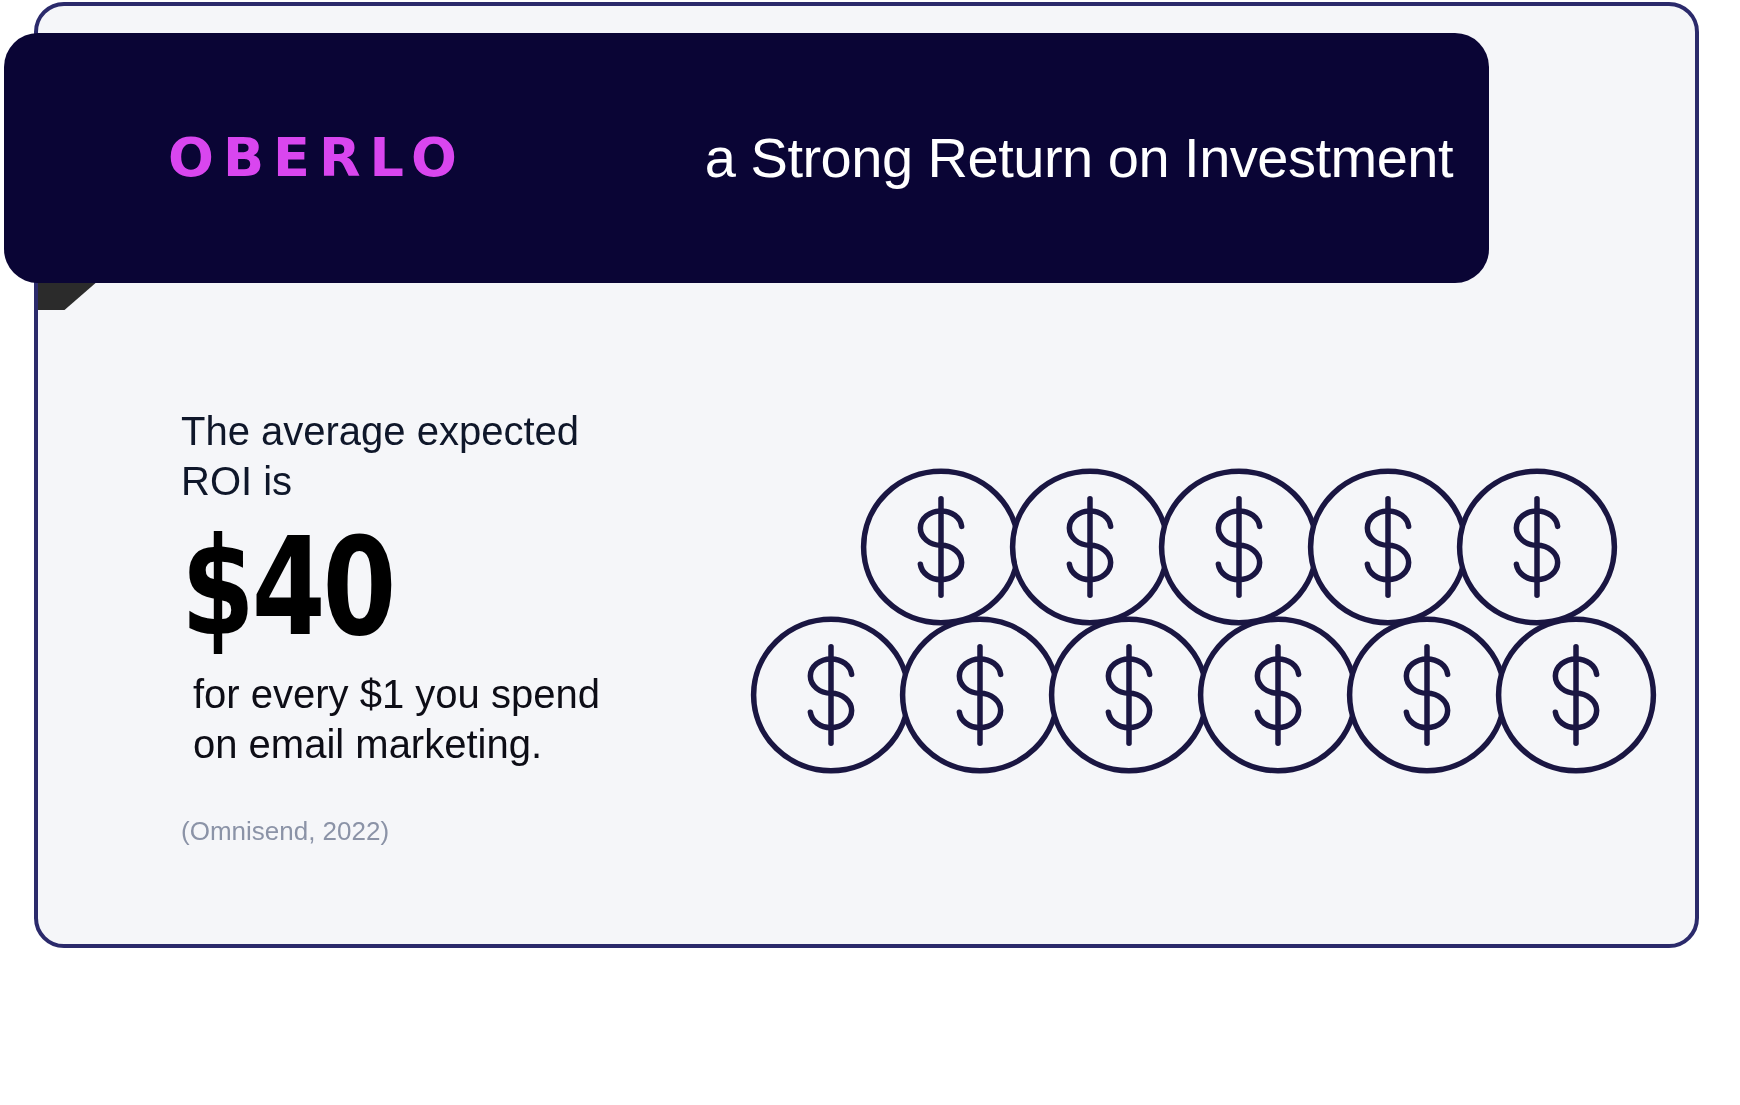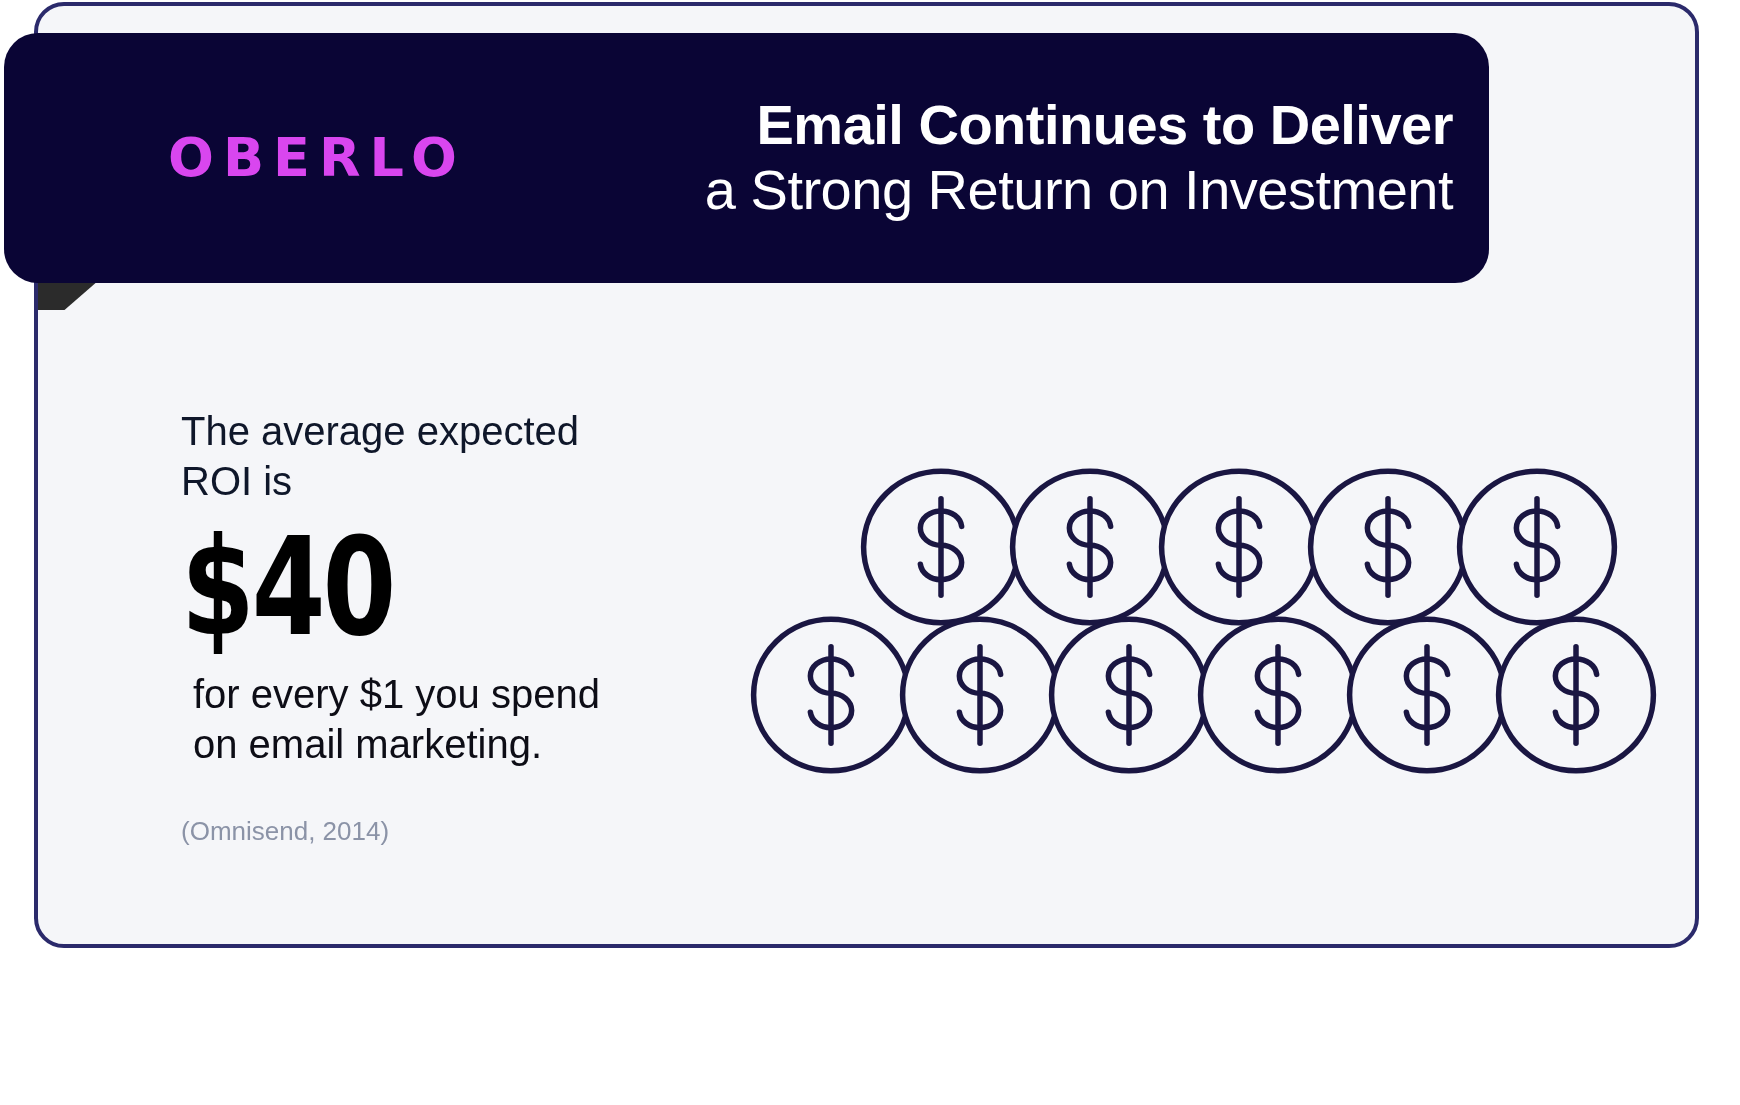--- a/index.html
+++ b/index.html
@@ -158,36 +158,35 @@
 
 <div id="infographic-card">
 
   <div id="banner-fold-shadow"></div>
 
   <div id="header-banner">
 
     <div id="brand-logo">OBERLO</div>
 
     <div id="header-title">
-      <span class="title-line-1">Email Continues to Deliver</span>
       <span class="title-line-2">a Strong Return on Investment</span>
     </div>
 
   </div>
 
   <div id="stat-block">
     <p id="stat-intro">The average expected
 ROI is</p>
 
     <div id="stat-figure">$40</div>
 
     <p id="stat-outro">for every $1 you spend
 on email marketing.</p>
 
-    <div id="stat-source">(Omnisend, 2014)</div>
+    <div id="stat-source">(Omnisend, 2022)</div>
   </div>
 
   <div id="coin-illustration">
 
     <div class="coin-row" id="coin-row-top">
       <div class="coin">
         <svg viewBox="0 0 100 100">
             <ellipse cx="50" cy="50" rx="45" ry="44" fill="#f5f6f9" stroke="#1a1642" stroke-width="3.2"></ellipse>
             <path d="M50 22 L50 78" stroke="#1a1642" stroke-width="3.2" stroke-linecap="round" fill="none"></path>
             <path d="M62 38 a12 10 0 0 0 -12 -9 a12 10 0 0 0 0 20 a12 10 0 0 1 0 20 a12 10 0 0 1 -12 -9" stroke="#1a1642" stroke-width="3.2" stroke-linecap="round" fill="none"></path>

